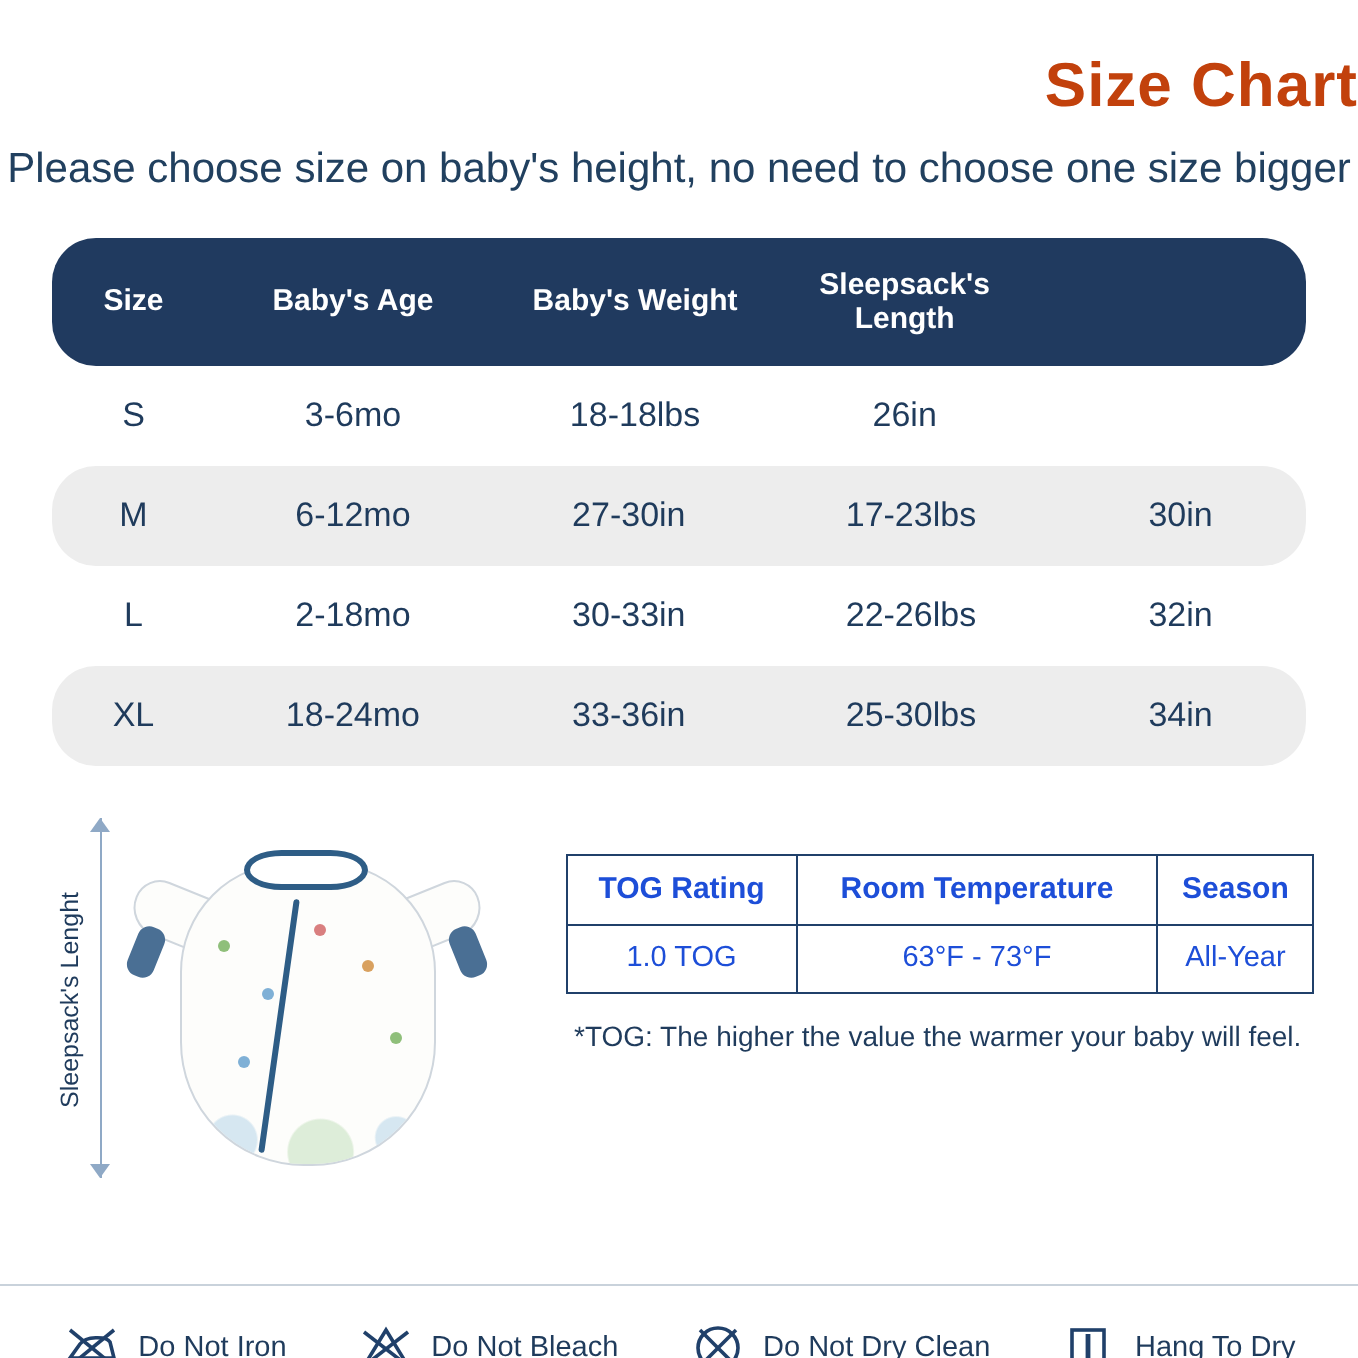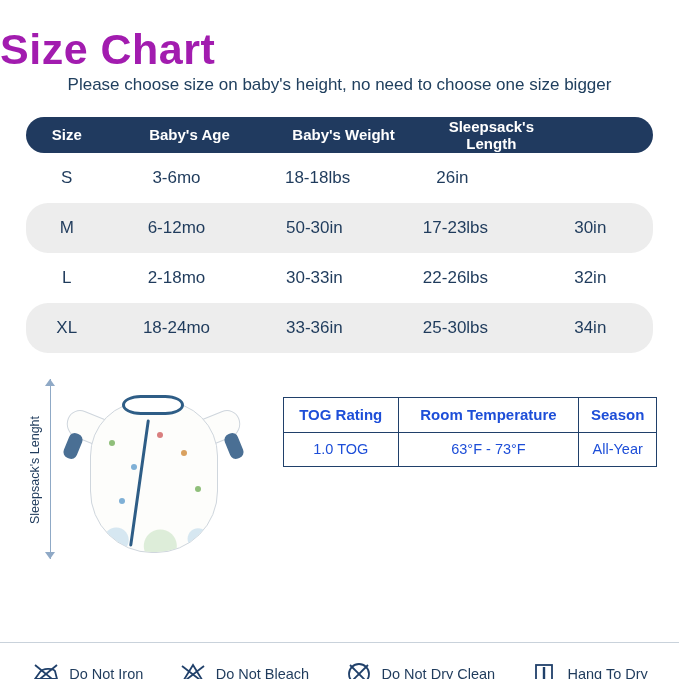--- a/index.html
+++ b/index.html
@@ -8,51 +8,50 @@
     width:679px; height:679px;
     background:#ffffff;
     font-family:"Liberation Sans", sans-serif;
     color:#1f3b5c;
     position:relative;
     overflow:hidden;
   }
   .page { width:679px; height:679px; position:relative; }
 
   .title {
-    text-align:left;
-    font-size:43px;
+    text-align:right;
+    font-size:31px;
     font-weight:bold;
-    color:#a21caf;
+    color:#c2410c;
     letter-spacing:0.5px;
     margin-top:25px;
   }
   .subtitle {
     text-align:center;
-    font-size:17px;
+    font-size:21px;
     color:#21405f;
-    margin-top:1px;
+    margin-top:12px;
   }
 
   
   .size-table {
     margin:22px 26px 0 26px;
   }
   .row {
     display:flex;
     align-items:stretch;
     border-radius:22px;
   }
   .row.head {
     background:#203a5f;
     color:#ffffff;
     border-radius:22px;
-    height:36px;
+    height:64px;
     font-weight:bold;
     font-size:15px;
-    gap:13px;
   }
   .row.body {
     height:50px;
     font-size:17px;
     color:#1f3b5c;
   }
   .row.alt { background:#ededed; }
   .cell {
     display:flex;
     align-items:center;
@@ -233,21 +232,21 @@
     <div class="row body">
       <div class="cell c0">S</div>
       <div class="cell c1">3-6mo</div>
       <div class="cell c3">18-18lbs</div>
       <div class="cell c4">26in</div>
     </div>
 
     <div class="row body alt">
       <div class="cell c0">M</div>
       <div class="cell c1">6-12mo</div>
-      <div class="cell c2">50-30in</div>
+      <div class="cell c2">27-30in</div>
       <div class="cell c3">17-23lbs</div>
       <div class="cell c4">30in</div>
     </div>
 
     <div class="row body">
       <div class="cell c0">L</div>
       <div class="cell c1">2-18mo</div>
       <div class="cell c2">30-33in</div>
       <div class="cell c3">22-26lbs</div>
       <div class="cell c4">32in</div>
@@ -299,20 +298,21 @@
           </tr>
         </thead>
         <tbody>
           <tr>
             <td>1.0 TOG</td>
             <td>63°F  -  73°F</td>
             <td>All-Year</td>
           </tr>
         </tbody>
       </table>
+      <div class="tog-note">*TOG: The higher the value the warmer your baby will feel.</div>
     </div>
 
   </div>
 
   <div class="care">
 
     <div class="care-item">
       <span class="ic">
         <svg width="30" height="30" viewBox="0 0 30 30">
           <path d="M4 20 L26 20 L24 12 C22 9 12 9 9 13 L4 20 Z" fill="none" stroke="#20406a" stroke-width="1.8"></path>

